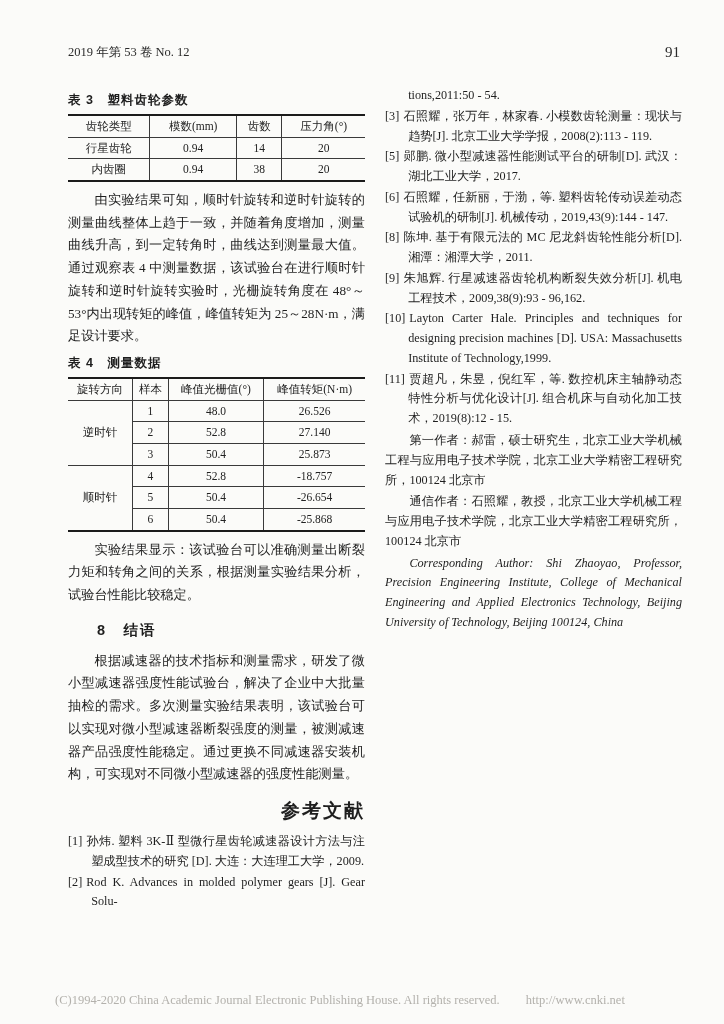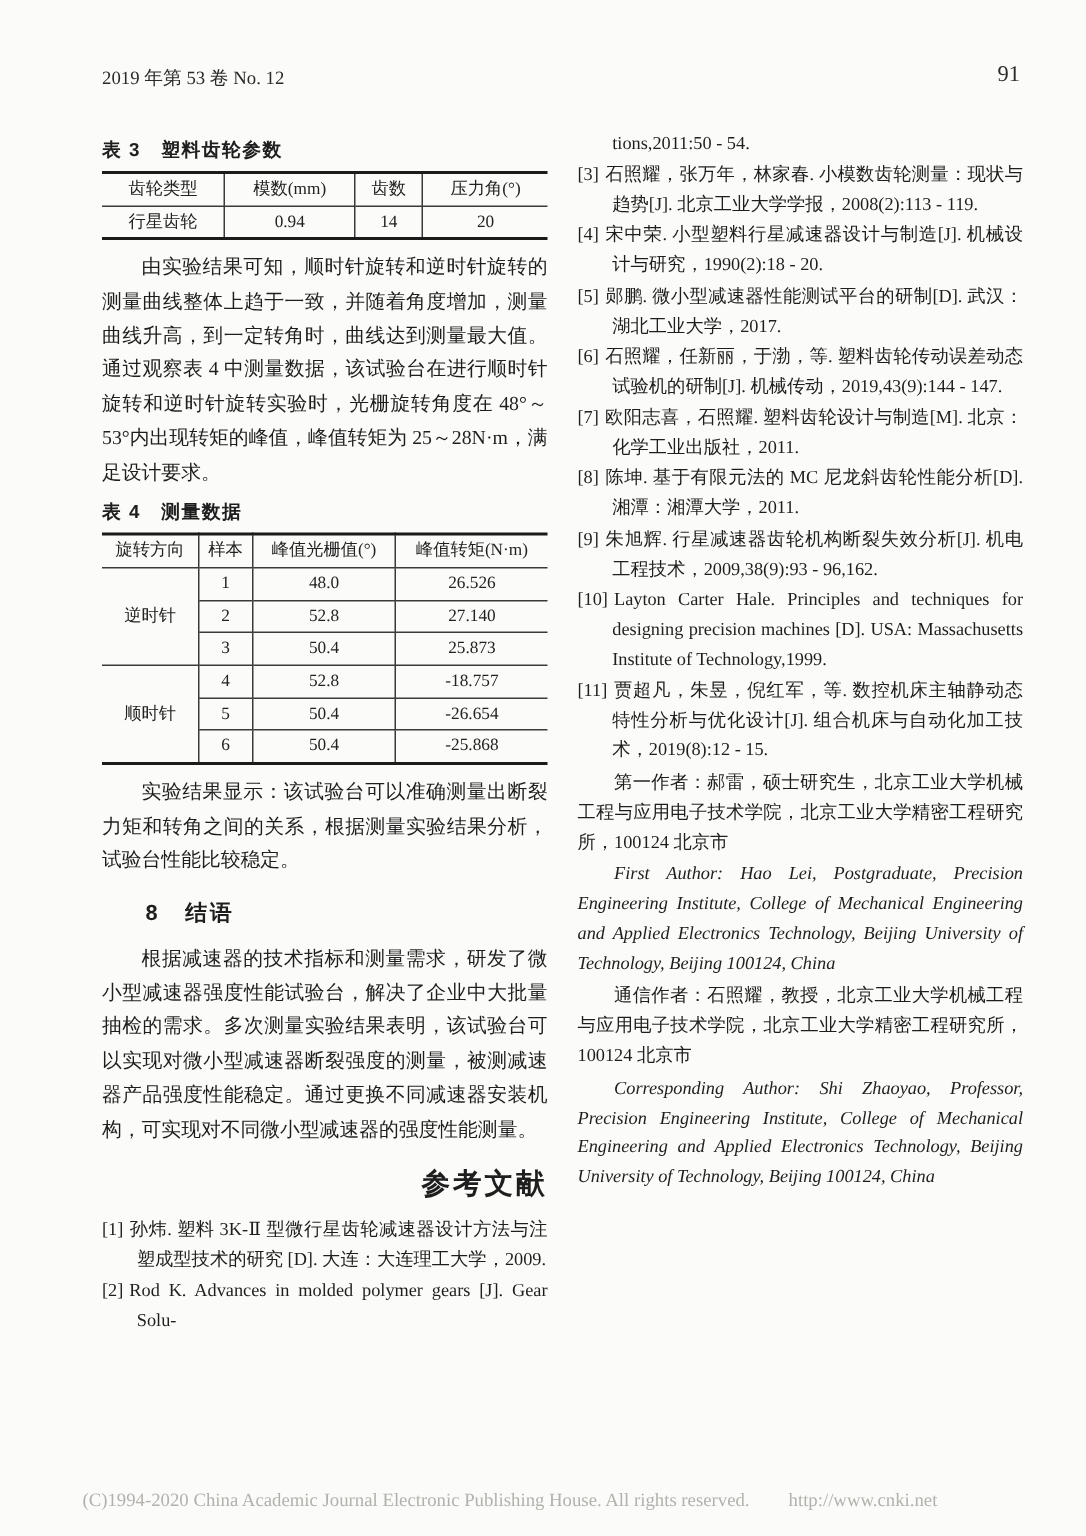--- a/index.html
+++ b/index.html
@@ -11,21 +11,21 @@
   .page {
     position:relative;
     width:724px; height:1024px;
     margin:0 auto;
     background:#fbfbf9;
     overflow:hidden;
   }
   
   .pg-header {
     position:absolute; top:44px; left:68px; right:44px;
-    display:flex; justify-content:space-between; align-items:center;
+    display:flex; justify-content:space-between; align-items:flex-end;
     font-size:12.5px; color:#2a2a2a;
   }
   .pg-header .pageno { font-size:15px; margin-top:-4px; }
   
   .columns {
     position:absolute; top:86px; left:68px;
     width:614px;
     display:flex; gap:20px;
   }
   .col { width:297px; }
@@ -122,20 +122,26 @@
             <th>压力角(°)</th>
           </tr>
         </thead>
         <tbody>
           <tr>
             <td>行星齿轮</td>
             <td>0.94</td>
             <td>14</td>
             <td>20</td>
           </tr>
+          <tr>
+            <td>内齿圈</td>
+            <td>0.94</td>
+            <td>38</td>
+            <td>20</td>
+          </tr>
         </tbody>
       </table>
 
       <p class="body-para">由实验结果可知，顺时针旋转和逆时针旋转的测量曲线整体上趋于一致，并随着角度增加，测量曲线升高，到一定转角时，曲线达到测量最大值。通过观察表 4 中测量数据，该试验台在进行顺时针旋转和逆时针旋转实验时，光栅旋转角度在 48°～53°内出现转矩的峰值，峰值转矩为 25～28N·m，满足设计要求。</p>
 
       <div class="tbl-caption">表 4　测量数据</div>
 
       <table class="data">
         <thead>
           <tr>
@@ -199,46 +205,39 @@
     </div>
 
     <div class="col">
 
       <p class="cont-line">tions,2011:50 - 54.</p>
 
       <p class="ref">
         <span class="marker">[3]</span><span>石照耀，张万年，林家春. 小模数齿轮测量：现状与趋势[J]. 北京工业大学学报，2008(2):113 - 119.</span>
       </p>
       <p class="ref">
-        <span class="marker">[4]</span><span>宋中荣. 小型塑料行星减速器设计与制造[J]. 机械设计与研究，1990(2):18 - 20.</span>
-      </p>
-      <p class="ref">
         <span class="marker">[5]</span><span>郧鹏. 微小型减速器性能测试平台的研制[D]. 武汉：湖北工业大学，2017.</span>
       </p>
       <p class="ref">
         <span class="marker">[6]</span><span>石照耀，任新丽，于渤，等. 塑料齿轮传动误差动态试验机的研制[J]. 机械传动，2019,43(9):144 - 147.</span>
       </p>
       <p class="ref">
-        <span class="marker">[7]</span><span>欧阳志喜，石照耀. 塑料齿轮设计与制造[M]. 北京：化学工业出版社，2011.</span>
-      </p>
-      <p class="ref">
         <span class="marker">[8]</span><span>陈坤. 基于有限元法的 MC 尼龙斜齿轮性能分析[D]. 湘潭：湘潭大学，2011.</span>
       </p>
       <p class="ref">
         <span class="marker">[9]</span><span>朱旭辉. 行星减速器齿轮机构断裂失效分析[J]. 机电工程技术，2009,38(9):93 - 96,162.</span>
       </p>
       <p class="ref">
         <span class="marker">[10]</span><span>Layton Carter Hale. Principles and techniques for designing precision machines [D]. USA: Massachusetts Institute of Technology,1999.</span>
       </p>
       <p class="ref">
         <span class="marker">[11]</span><span>贾超凡，朱昱，倪红军，等. 数控机床主轴静动态特性分析与优化设计[J]. 组合机床与自动化加工技术，2019(8):12 - 15.</span>
       </p>
 
       <p class="author-note zh">第一作者：郝雷，硕士研究生，北京工业大学机械工程与应用电子技术学院，北京工业大学精密工程研究所，100124 北京市</p>
-      <p class="author-note en">First Author: Hao Lei, Postgraduate, Precision Engineering Institute, College of Mechanical Engineering and Applied Electronics Technology, Beijing University of Technology, Beijing 100124, China</p>
       <p class="author-note zh">通信作者：石照耀，教授，北京工业大学机械工程与应用电子技术学院，北京工业大学精密工程研究所，100124 北京市</p>
       <p class="author-note en">Corresponding Author: Shi Zhaoyao, Professor, Precision Engineering Institute, College of Mechanical Engineering and Applied Electronics Technology, Beijing University of Technology, Beijing 100124, China</p>
 
     </div>
   </div>
 
   <div class="pg-footer">
     <span>(C)1994-2020 China Academic Journal Electronic Publishing House. All rights reserved.</span>
     <span>http://www.cnki.net</span>
   </div>

